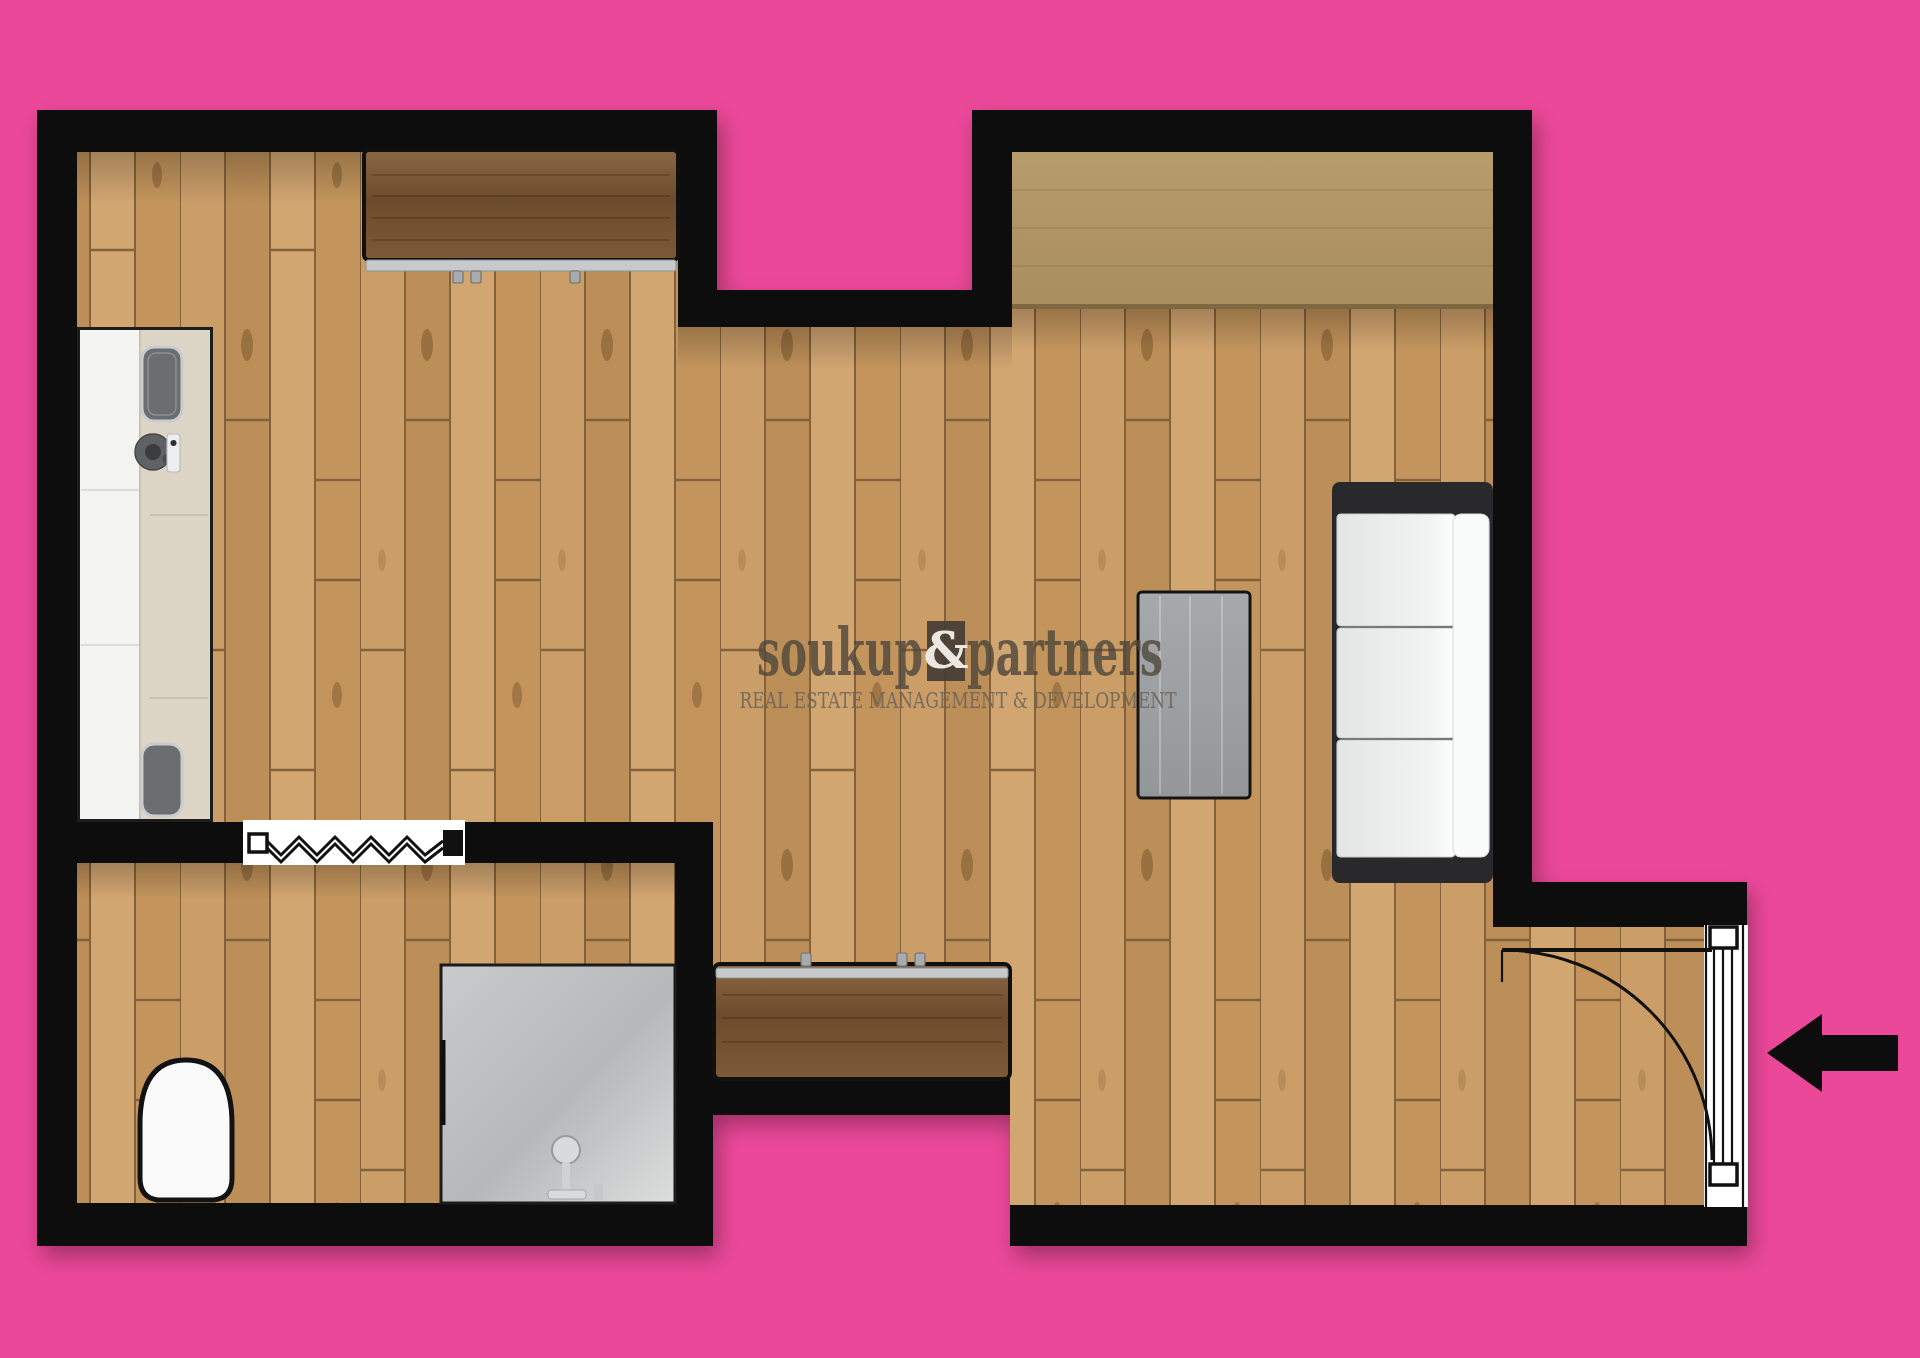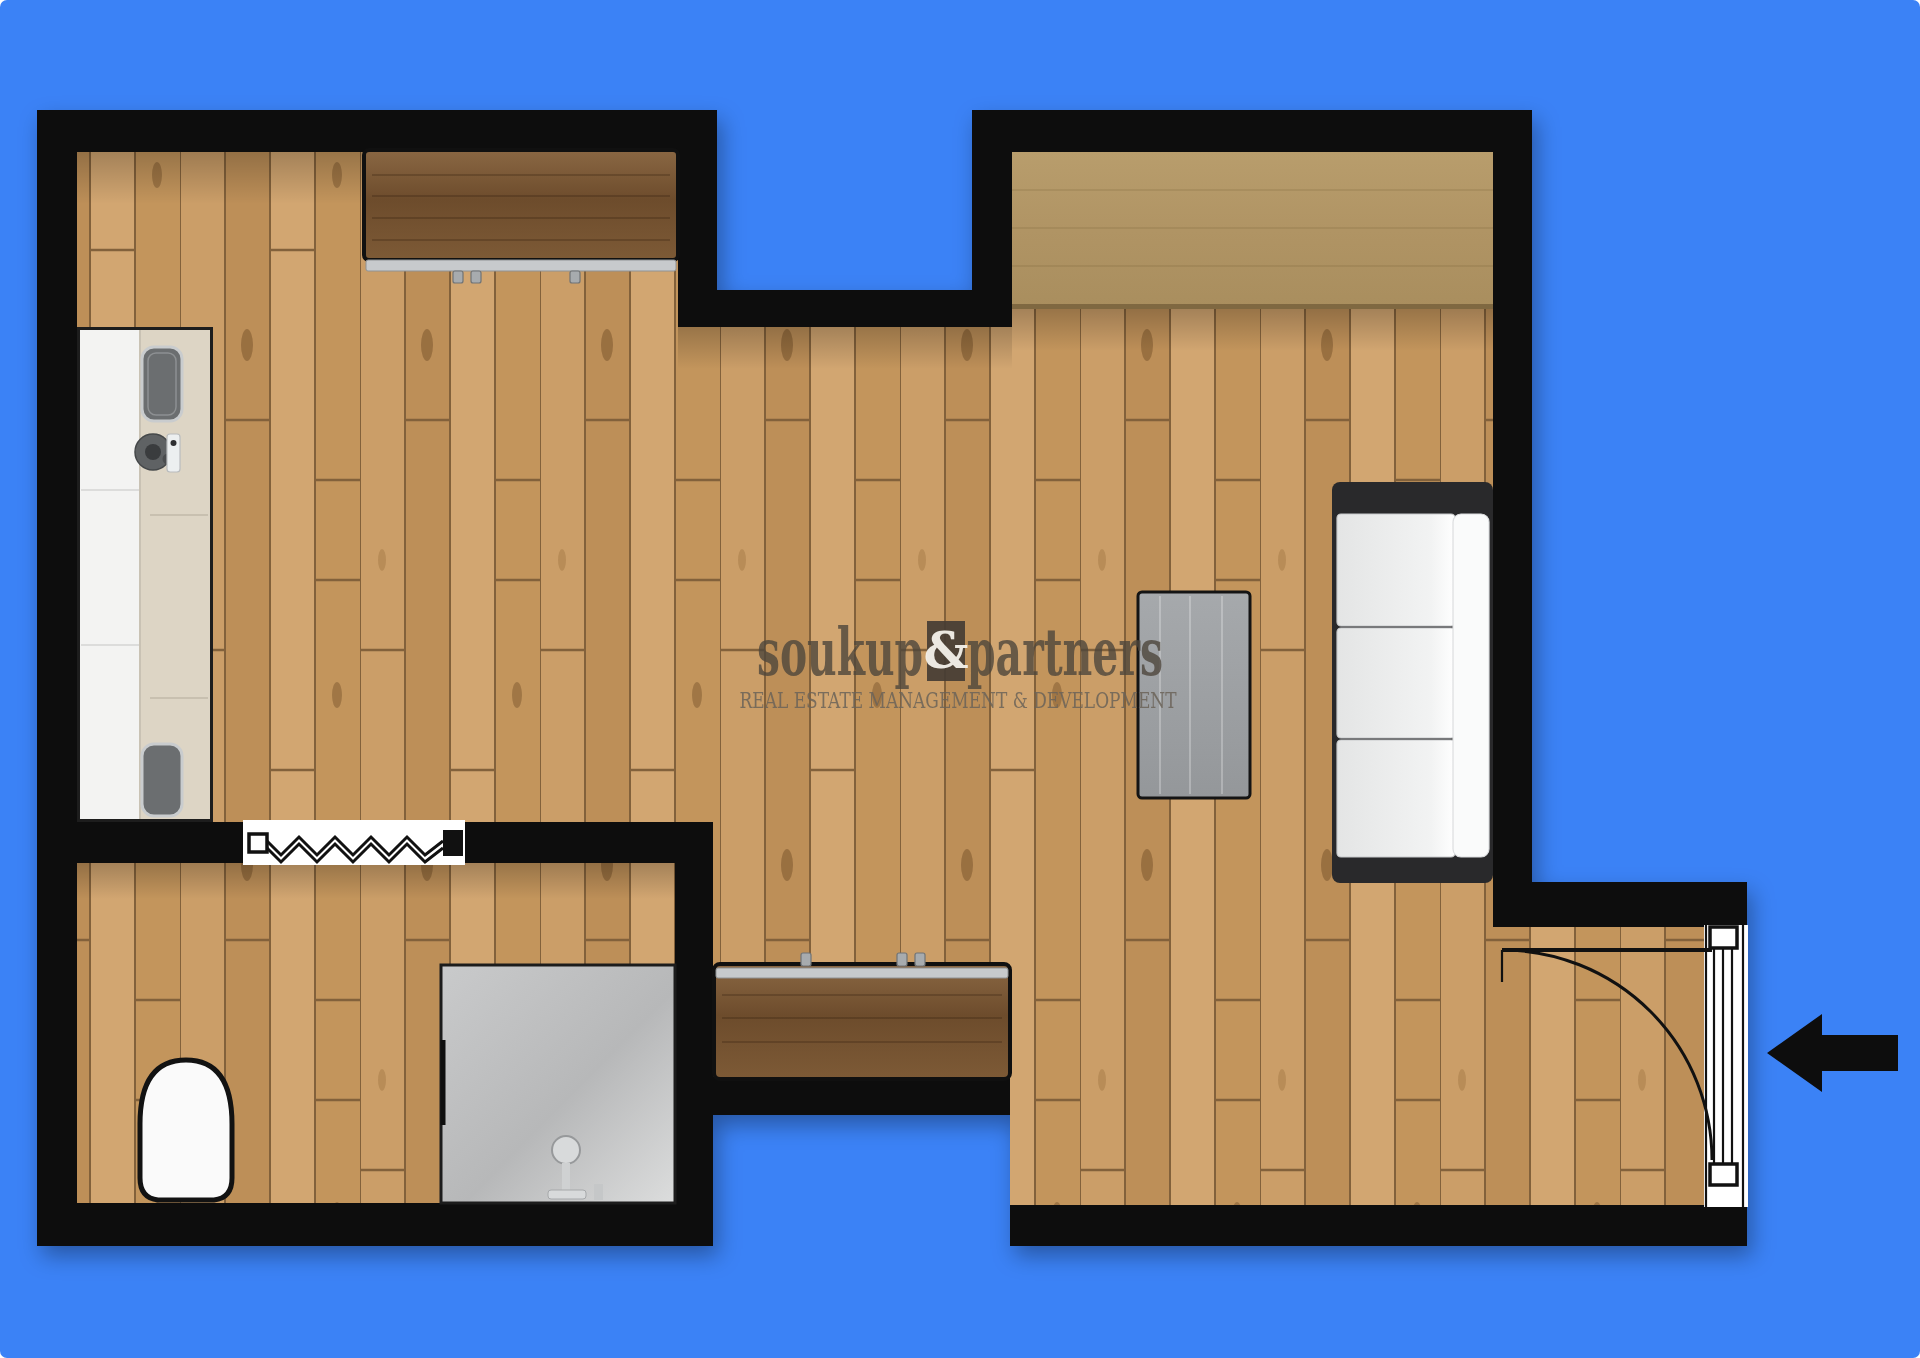--- a/index.html
+++ b/index.html
@@ -1,18 +1,18 @@
 <!DOCTYPE html>
 <html><head>
 <meta charset="utf-8">
 <title>Floor Plan</title>
 <style>
   html,body{margin:0;padding:0;background:#ffffff;}
-  .stage{position:relative;width:1920px;height:1358px;background:#3b82f6;overflow:hidden;
-         font-family:"DejaVu Serif","Liberation Serif",serif;border-radius:7px;}
+  .stage{position:relative;width:1920px;height:1358px;background:#ec4899;overflow:hidden;
+         font-family:"DejaVu Serif","Liberation Serif",serif;}
   svg{position:absolute;left:0;top:0;}
   text{font-family:"DejaVu Serif","Liberation Serif",serif;}
 </style>
 </head>
 <body>
 
 <div class="stage">
 <svg width="1920" height="1358" viewBox="0 0 1920 1358" xmlns="http://www.w3.org/2000/svg">
 
   <defs>

